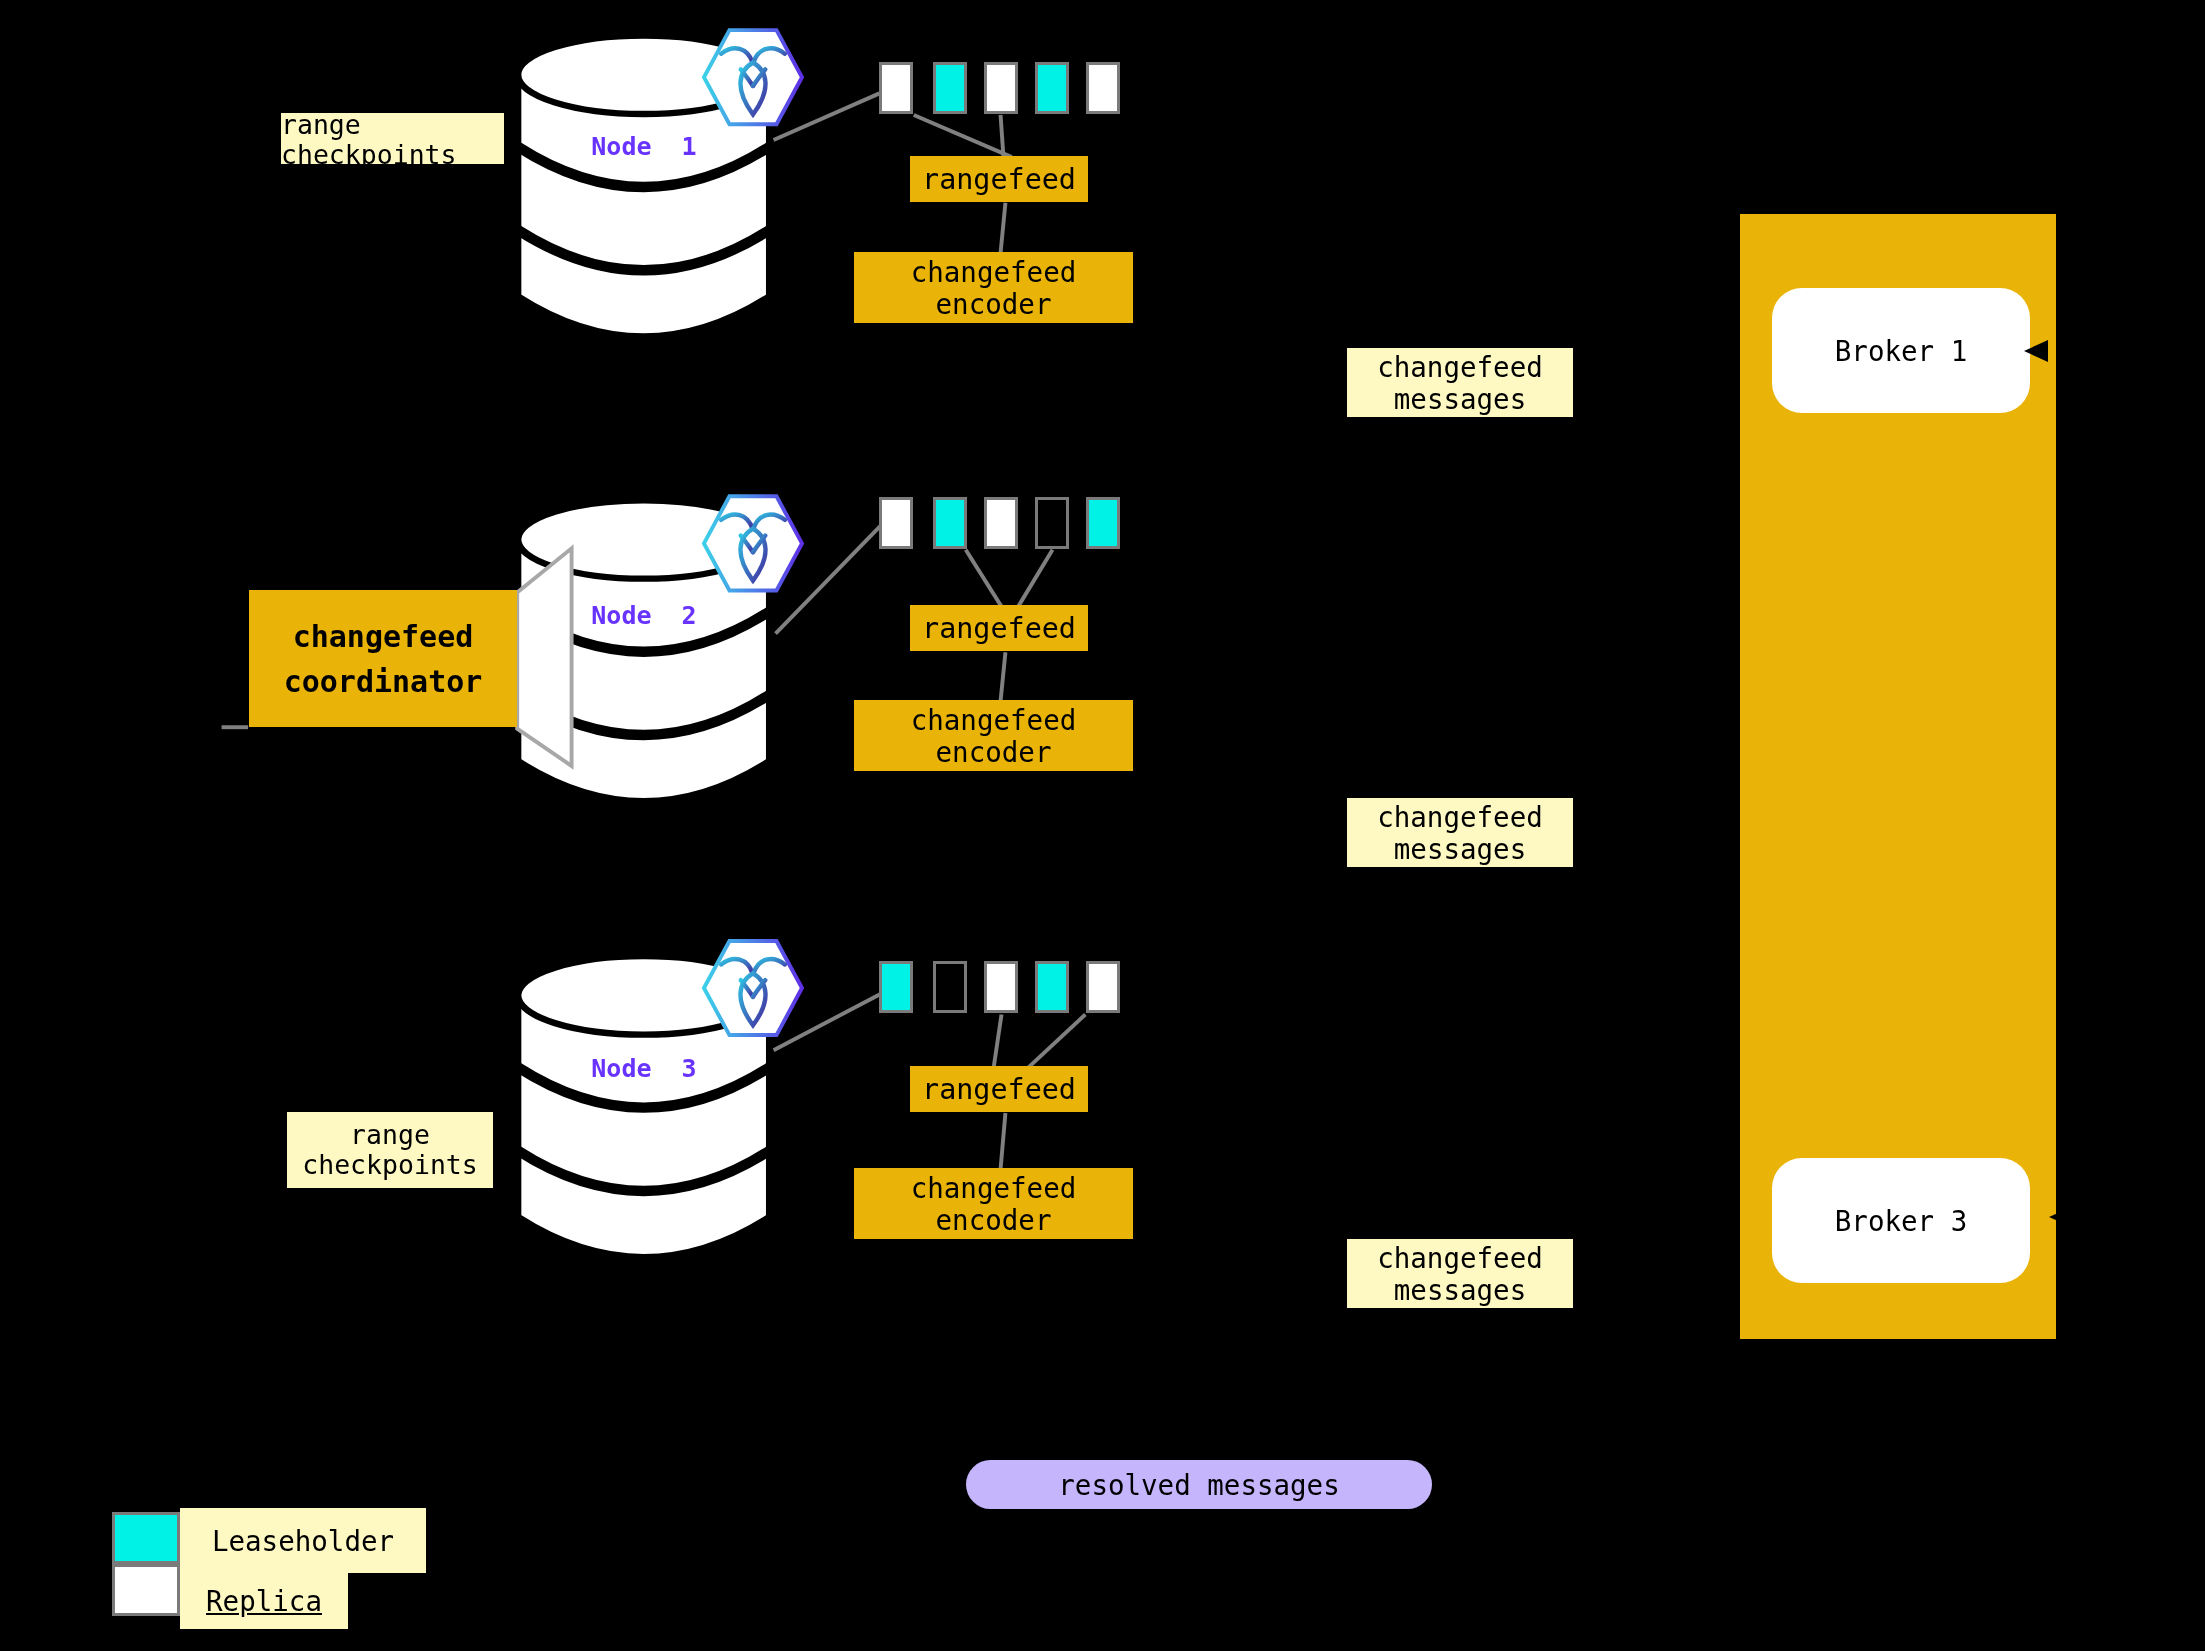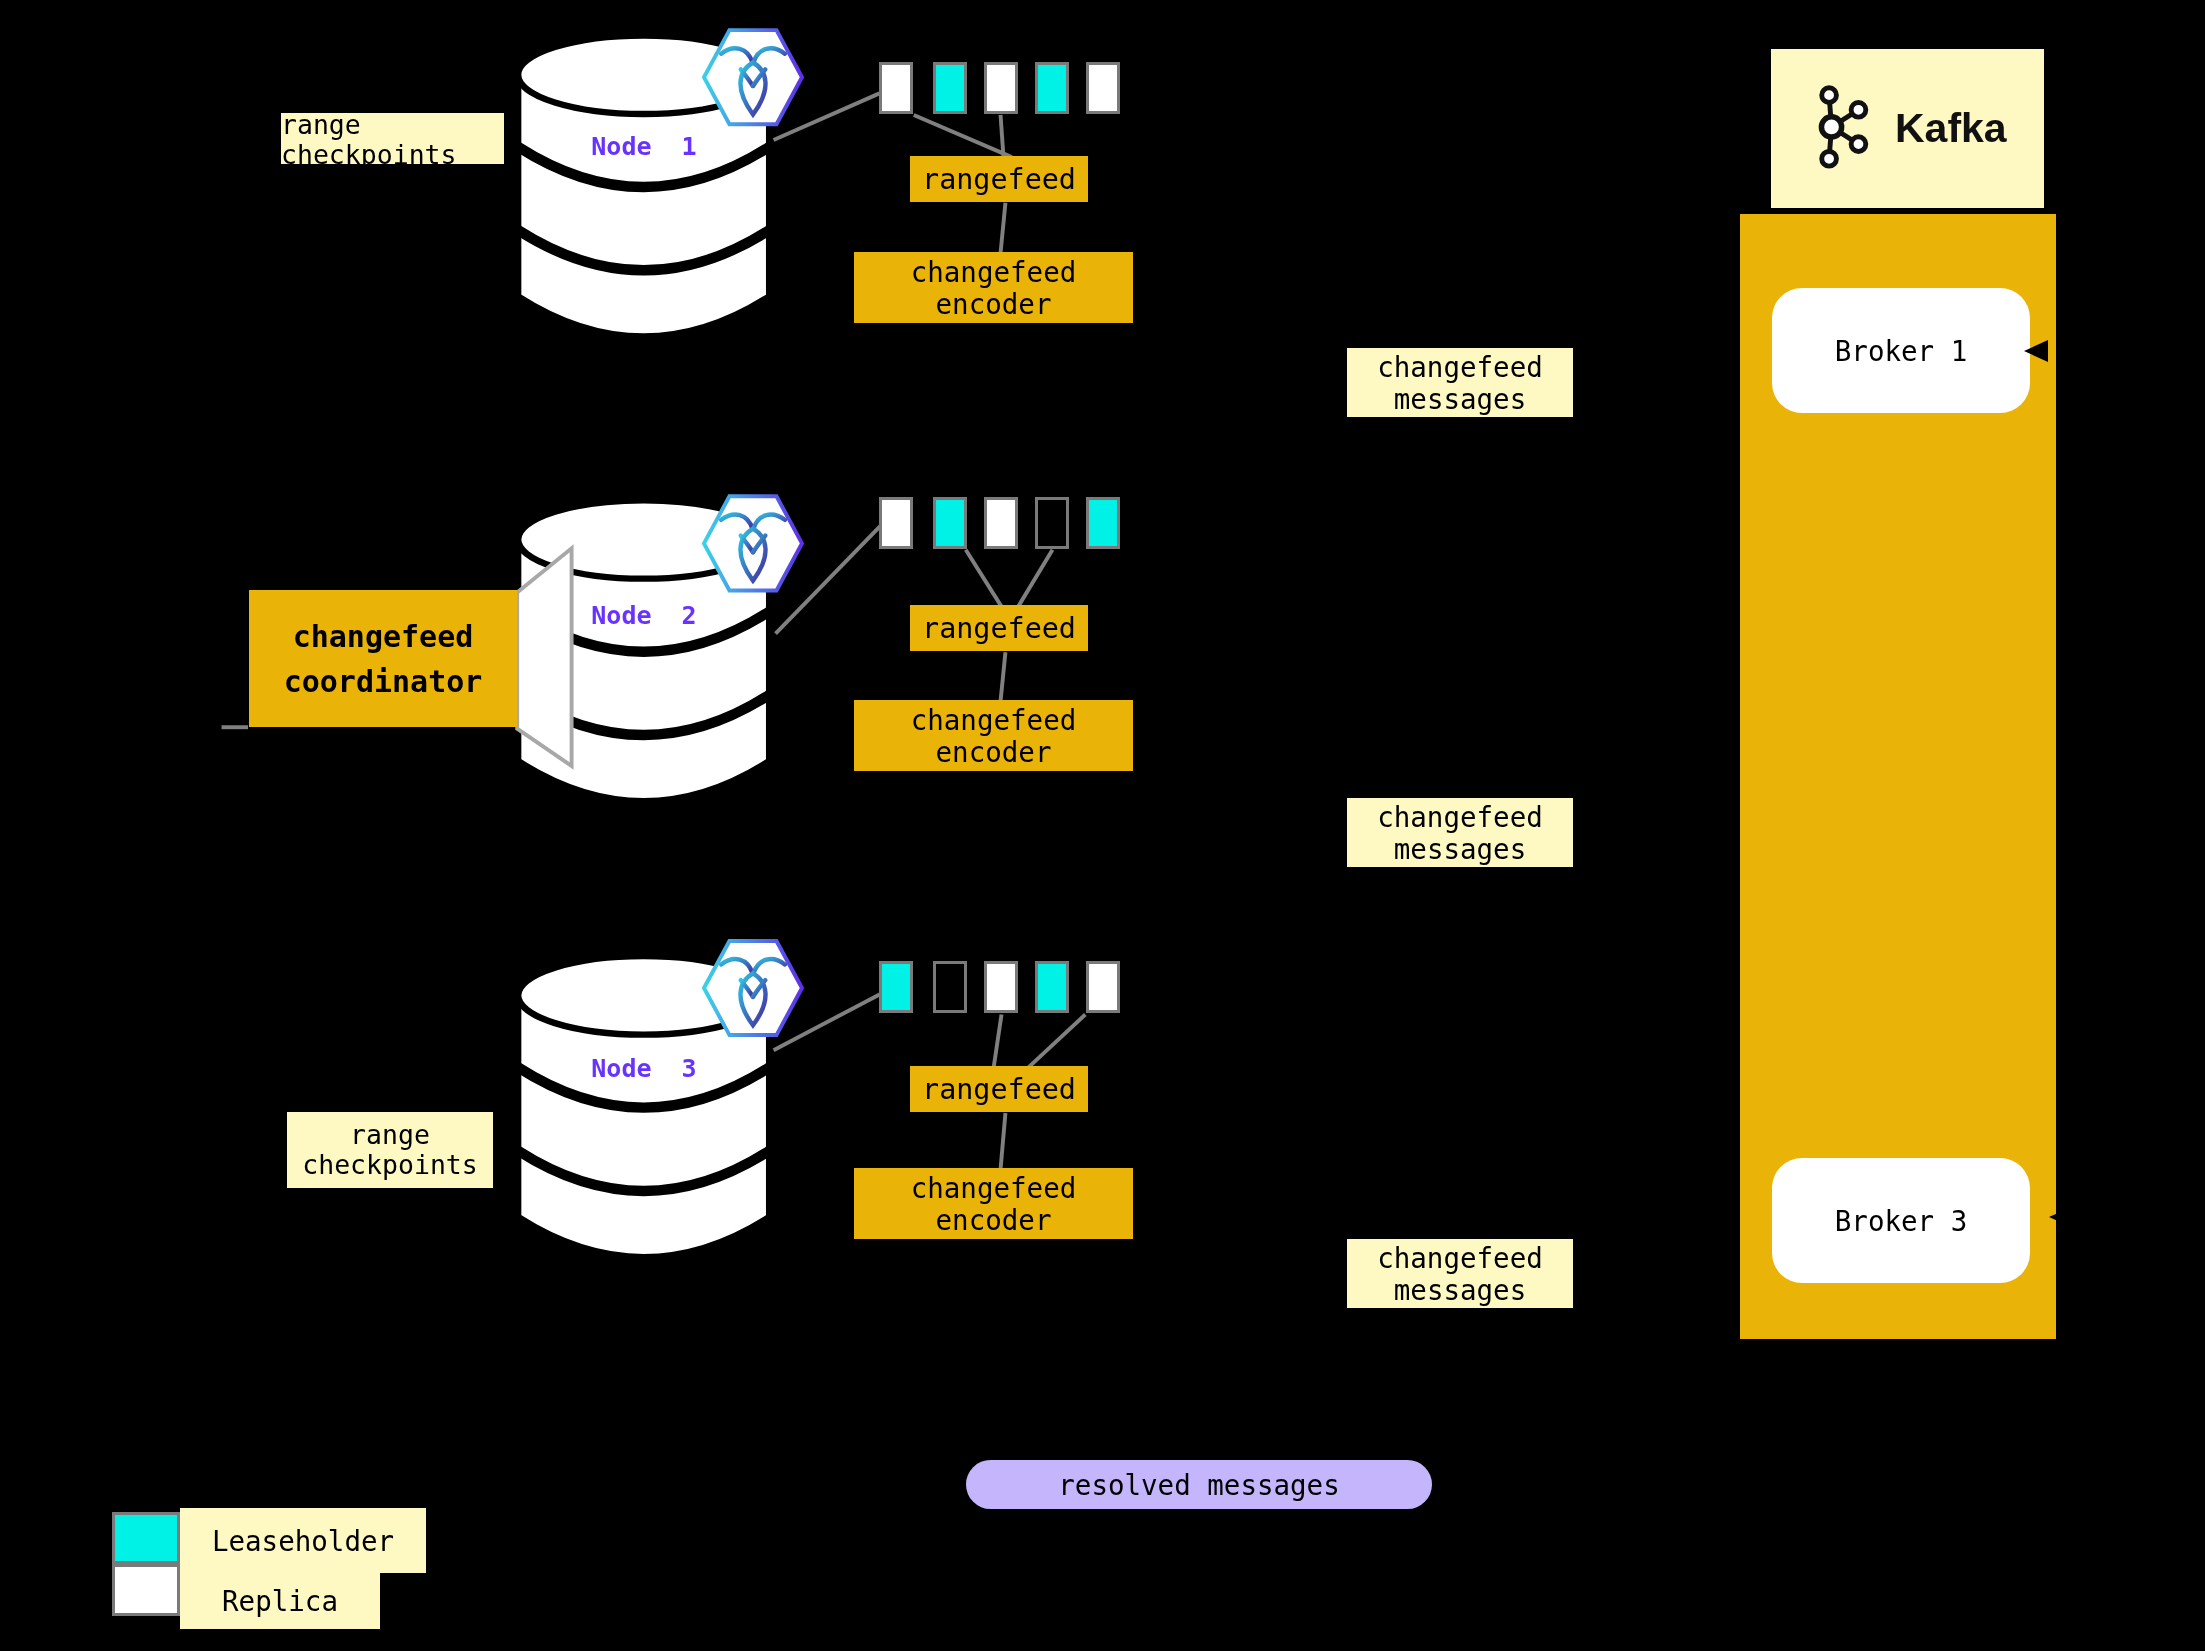--- a/index.html
+++ b/index.html
@@ -101,36 +101,20 @@
       <line x1="452" y1="1483" x2="506" y2="1483"></line>
     </g>
 
     <use href="#hex" transform="translate(1431,43)"></use>
     <use href="#hex" transform="translate(1431,994)"></use>
     <use href="#hex" transform="translate(1431,1901)"></use>
   </svg>
 
   <div class="abs layer1 graybox" style="left:1740px;top:214px;width:316px;height:1125px;"></div>
 
-  <div class="abs layer2 whitebox kafka-box" style="left:1771px;top:49px;width:273px;height:159px;">
-    <svg width="74" height="101" viewBox="0 0 120 165">
-      <g stroke="#111" stroke-width="8">
-        <line x1="38" y1="80" x2="34" y2="28"></line>
-        <line x1="38" y1="80" x2="34" y2="132"></line>
-        <line x1="38" y1="80" x2="82" y2="52"></line>
-        <line x1="38" y1="80" x2="82" y2="108"></line>
-        <circle cx="38" cy="80" r="16.5" fill="#fff" stroke-width="9"></circle>
-        <circle cx="34" cy="28" r="12" fill="#fff"></circle>
-        <circle cx="34" cy="132" r="12" fill="#fff"></circle>
-        <circle cx="82" cy="52" r="12" fill="#fff"></circle>
-        <circle cx="82" cy="108" r="12" fill="#fff"></circle>
-      </g>
-    </svg>
-    <span class="kafka-word">Kafka</span>
-  </div>
 
   <div class="abs layer2 broker" style="left:1772px;top:288px;width:258px;height:125px;">
     <span>Broker 1</span>
   </div>
   <div class="abs layer2 broker" style="left:1772px;top:1158px;width:258px;height:125px;">
     <span>Broker 3</span>
   </div>
 
   <div class="abs layer5 arrowhead-left" style="left:2024px;top:340px;border-width:11.3px 24.5px 11.3px 0;border-color:transparent #000 transparent transparent;"></div>
   <div class="abs layer5 arrowhead-left" style="left:2049px;top:1209px;border-width:8.3px 18.6px 8.3px 0;border-color:transparent #000 transparent transparent;"></div>
@@ -211,18 +195,18 @@
 
   <div class="abs layer1 pill" style="left:966px;top:1460px;width:466px;height:49px;">
     <span>resolved messages</span>
   </div>
 
   <div class="abs layer1 swatch" style="left:112px;top:1512px;" data-state="leaseholder"></div>
   <div class="abs layer1 swatch" style="left:112px;top:1564px;" data-state="replica"></div>
   <div class="abs layer1 whitebox fs56" style="left:180px;top:1508px;width:246px;height:65px;">
     <span>Leaseholder</span>
   </div>
-  <div class="abs layer1 whitebox fs56" style="left:180px;top:1573px;width:200px;height:56px;">
+  <div class="abs layer1 whitebox fs56" style="left:180px;top:1573px;width:168px;height:56px;text-decoration:underline;">
     <span>Replica</span>
   </div>
 
 </div>
 
 
 </body></html>

